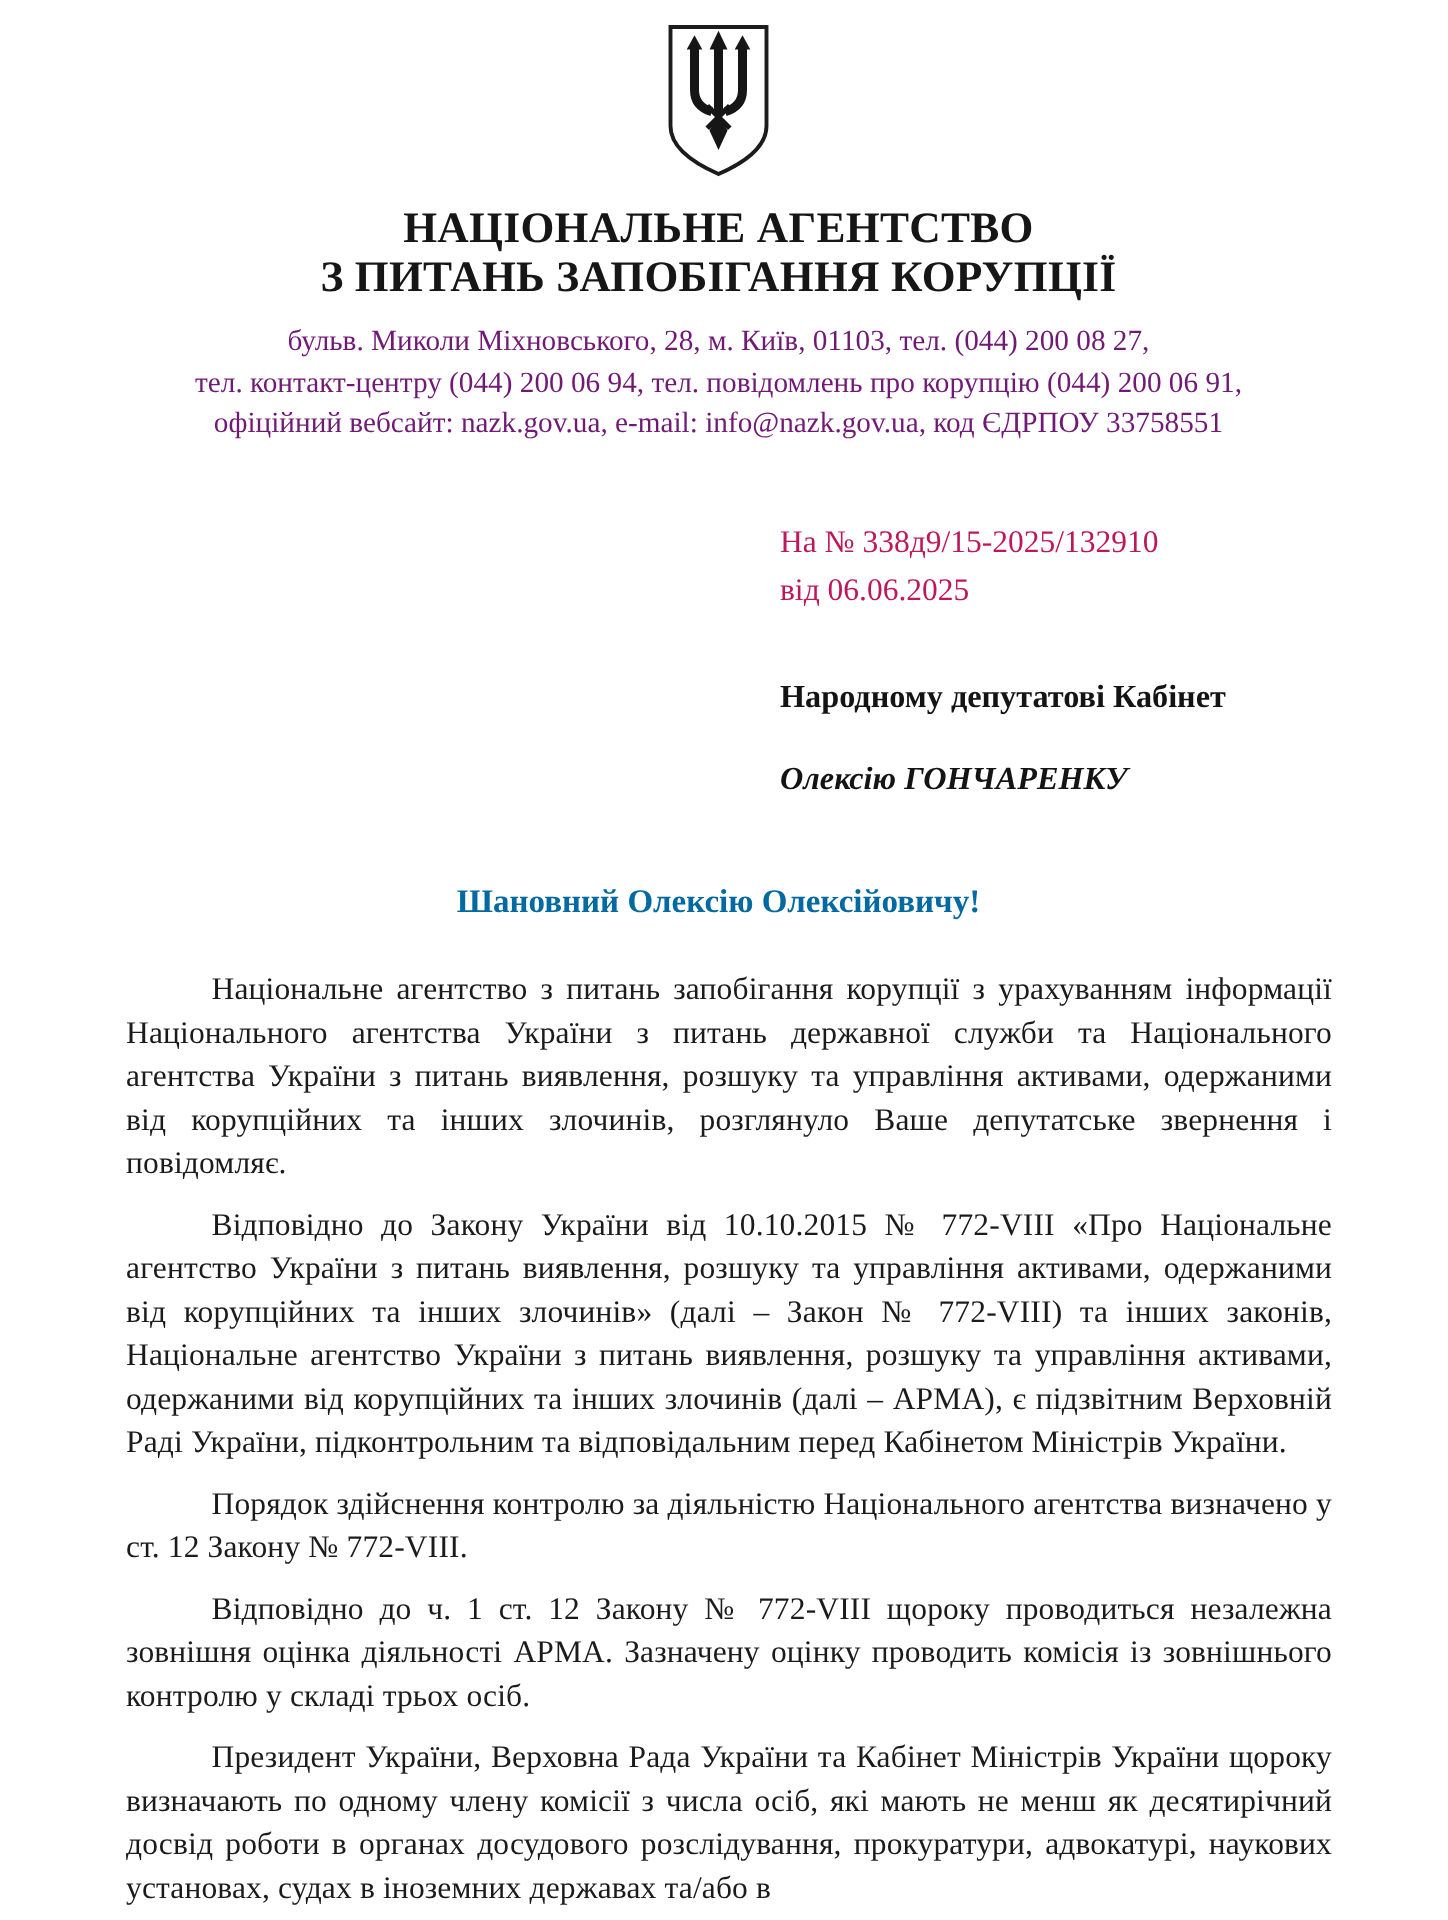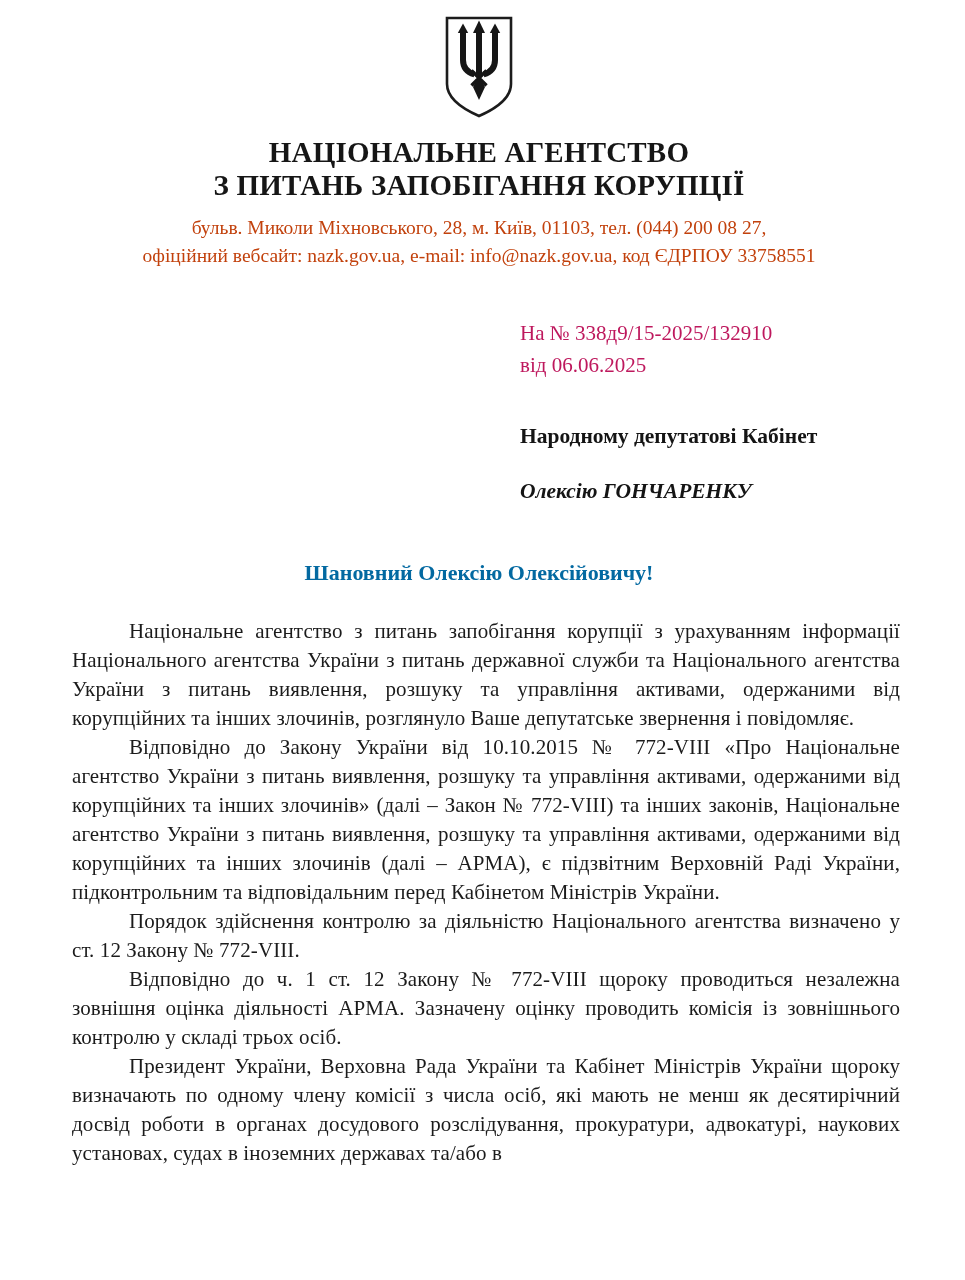--- a/index.html
+++ b/index.html
@@ -31,21 +31,21 @@
     font-size: 29px;
     line-height: 33px;
     letter-spacing: 0.2px;
     color: #161616;
   }
   .org-address {
     margin-top: 12px;
     text-align: center;
     font-size: 19.5px;
     line-height: 27.5px;
-    color: #c2410c;
+    color: #701a75;
   }
   .ref-block {
     margin: 48px 0 0 520px;
     font-size: 21px;
     line-height: 32px;
     color: #be185d;
   }
   .addressee-block {
     margin: 42px 0 0 520px;
     font-weight: bold;
@@ -64,21 +64,21 @@
   }
   .body-text {
     margin-top: 31px;
     padding: 0 58px 0 72px;
     font-size: 21px;
     line-height: 29px;
     text-align: justify;
     letter-spacing: 0.1px;
     color: #1b1b1b;
   }
-  .body-text p { margin: 0; text-indent: 57px; }
+  .body-text p { margin: 12px; text-indent: 57px; }
 </style>
 </head>
 <body>
 
 <div class="page">
 
   <div class="emblem-wrap">
     <svg width="80" height="106" viewBox="0 0 80 106" xmlns="http://www.w3.org/2000/svg" aria-hidden="true">
 
       <path d="M8 4 H72 V70 Q72 88 40 102 Q8 88 8 70 Z" fill="none" stroke="#1c1c1c" stroke-width="2.6"></path>
@@ -98,20 +98,21 @@
     </svg>
   </div>
 
   <div class="org-name">
     <div>НАЦІОНАЛЬНЕ АГЕНТСТВО</div>
     <div>З ПИТАНЬ ЗАПОБІГАННЯ КОРУПЦІЇ</div>
   </div>
 
   <div class="org-address">
     <div>бульв. Миколи Міхновського, 28, м. Київ, 01103, тел. (044) 200 08 27,</div>
+    <div>тел. контакт-центру (044) 200 06 94, тел. повідомлень про корупцію (044) 200 06 91,</div>
     <div>офіційний вебсайт: nazk.gov.ua, e-mail: info@nazk.gov.ua, код ЄДРПОУ 33758551</div>
   </div>
 
   <div class="ref-block">
     <div>На № 338д9/15-2025/132910</div>
     <div>від 06.06.2025</div>
   </div>
 
   <div class="addressee-block">
     <div class="addressee-title">Народному депутатові Кабінет</div>

